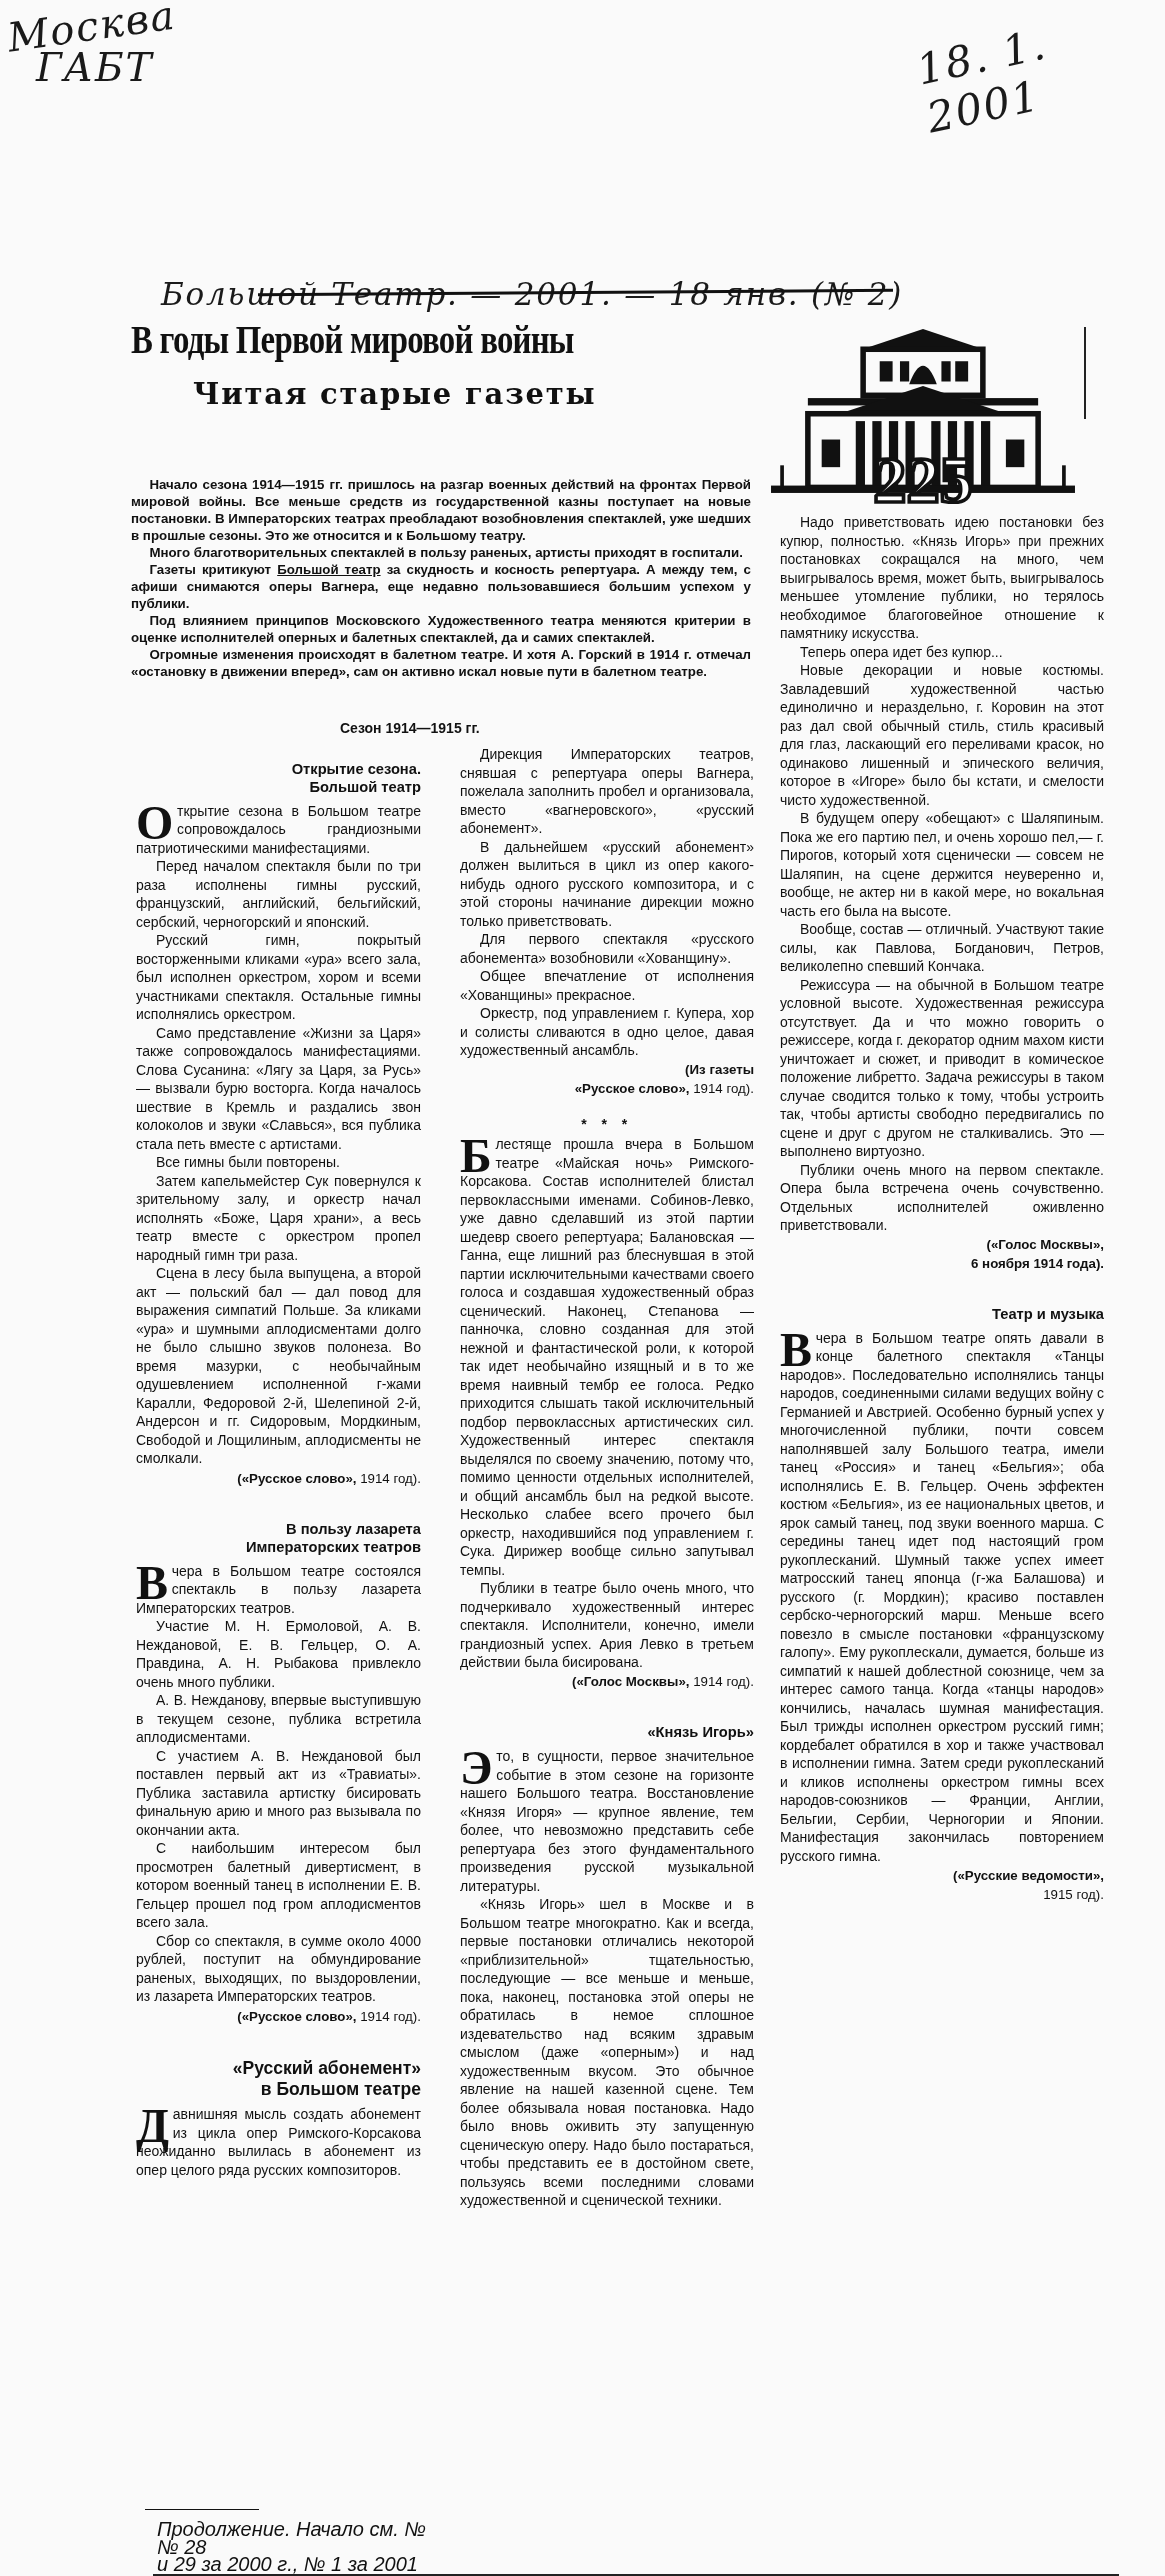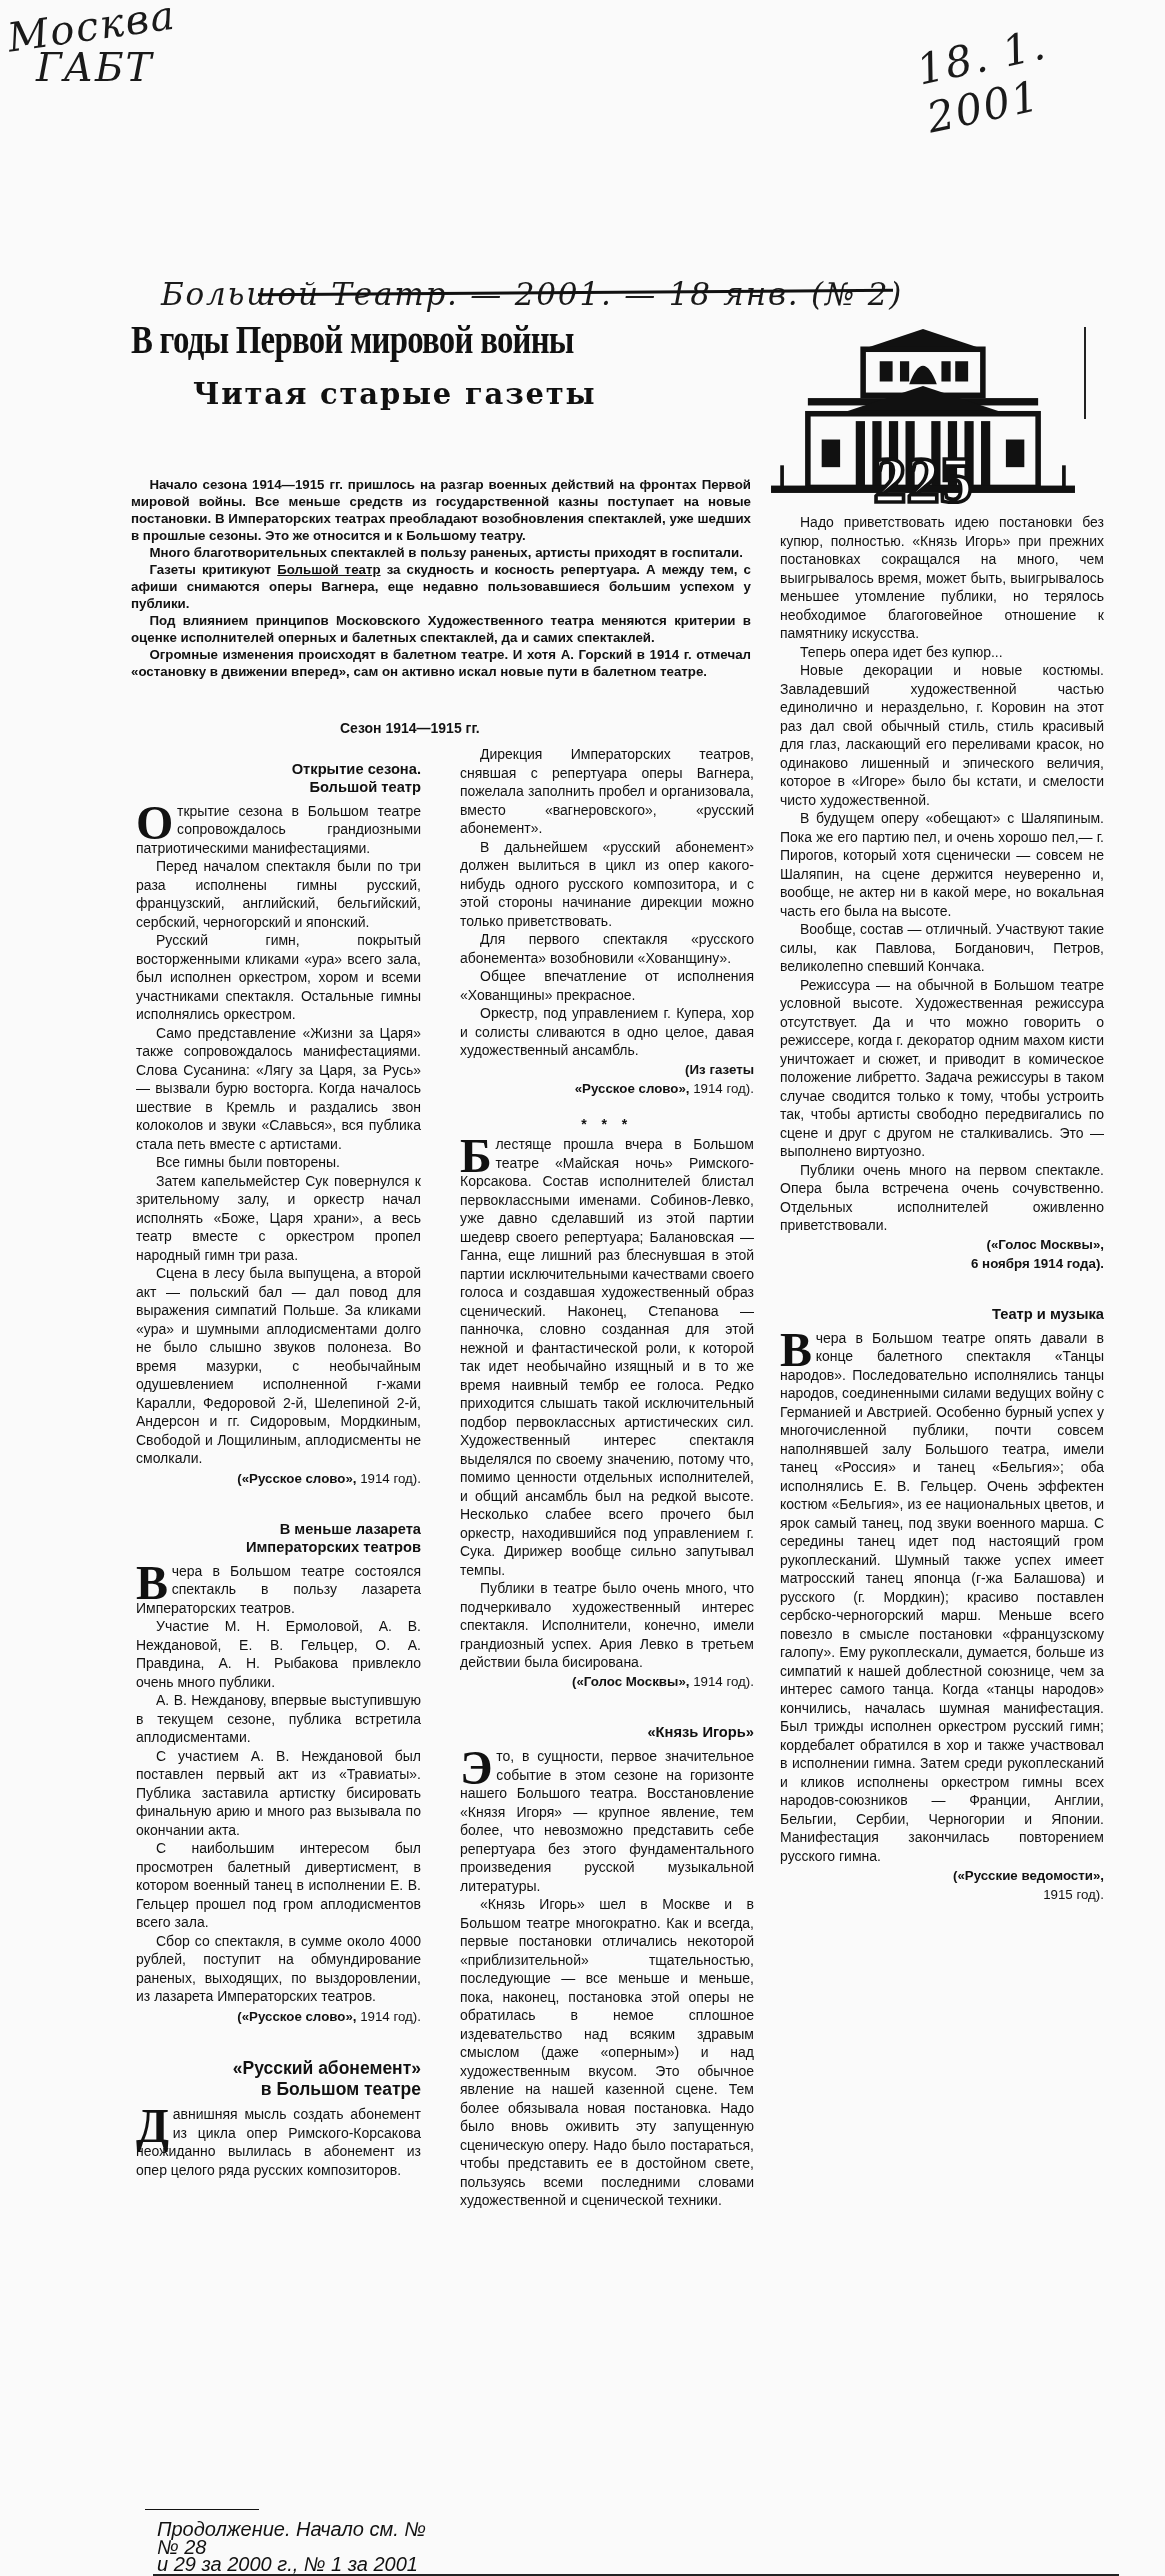--- a/index.html
+++ b/index.html
@@ -102,21 +102,21 @@
     <p>Перед началом спектакля были по три раза исполнены гимны русский, французский, английский, бельгийский, сербский, черногорский и японский.</p>
     <p>Русский гимн, покрытый восторженными кликами «ура» всего зала, был исполнен оркестром, хором и всеми участниками спектакля. Остальные гимны исполнялись оркестром.</p>
     <p>Само представление «Жизни за Царя» также сопровождалось манифестациями. Слова Сусанина: «Лягу за Царя, за Русь» — вызвали бурю восторга. Когда началось шествие в Кремль и раздались звон колоколов и звуки «Славься», вся публика стала петь вместе с артистами.</p>
     <p>Все гимны были повторены.</p>
     <p>Затем капельмейстер Сук повернулся к зрительному залу, и оркестр начал исполнять «Боже, Царя храни», а весь театр вместе с оркестром пропел народный гимн три раза.</p>
     <p>Сцена в лесу была выпущена, а второй акт — польский бал — дал повод для выражения симпатий Польше. За кликами «ура» и шумными аплодисментами долго не было слышно звуков полонеза. Во время мазурки, с необычайным одушевлением исполненной г-жами Каралли, Федоровой 2-й, Шелепиной 2-й, Андерсон и гг. Сидоровым, Мордкиным, Свободой и Лощилиным, аплодисменты не смолкали.</p>
     <div class="src"><b>(«Русское слово»,</b><span> 1914 год).</span></div>
   </section>
   <div class="gap"></div>
   <section>
-    <h3><span>В меньше лазарета</span><br><span>Императорских театров</span></h3>
+    <h3><span>В пользу лазарета</span><br><span>Императорских театров</span></h3>
     <p class="first"><span class="drop">В</span><span>чера в Большом театре состоялся спектакль в пользу лазарета Императорских театров.</span></p>
     <p>Участие М. Н. Ермоловой, А. В. Неждановой, Е. В. Гельцер, О. А. Правдина, А. Н. Рыбакова привлекло очень много публики.</p>
     <p>А. В. Нежданову, впервые выступившую в текущем сезоне, публика встретила аплодисментами.</p>
     <p>С участием А. В. Неждановой был поставлен первый акт из «Травиаты». Публика заставила артистку бисировать финальную арию и много раз вызывала по окончании акта.</p>
     <p>С наибольшим интересом был просмотрен балетный дивертисмент, в котором военный танец в исполнении Е. В. Гельцер прошел под гром аплодисментов всего зала.</p>
     <p>Сбор со спектакля, в сумме около 4000 рублей, поступит на обмундирование раненых, выходящих, по выздоровлении, из лазарета Императорских театров.</p>
     <div class="src"><b>(«Русское слово»,</b><span> 1914 год).</span></div>
   </section>
   <div class="gap"></div>
   <section>

